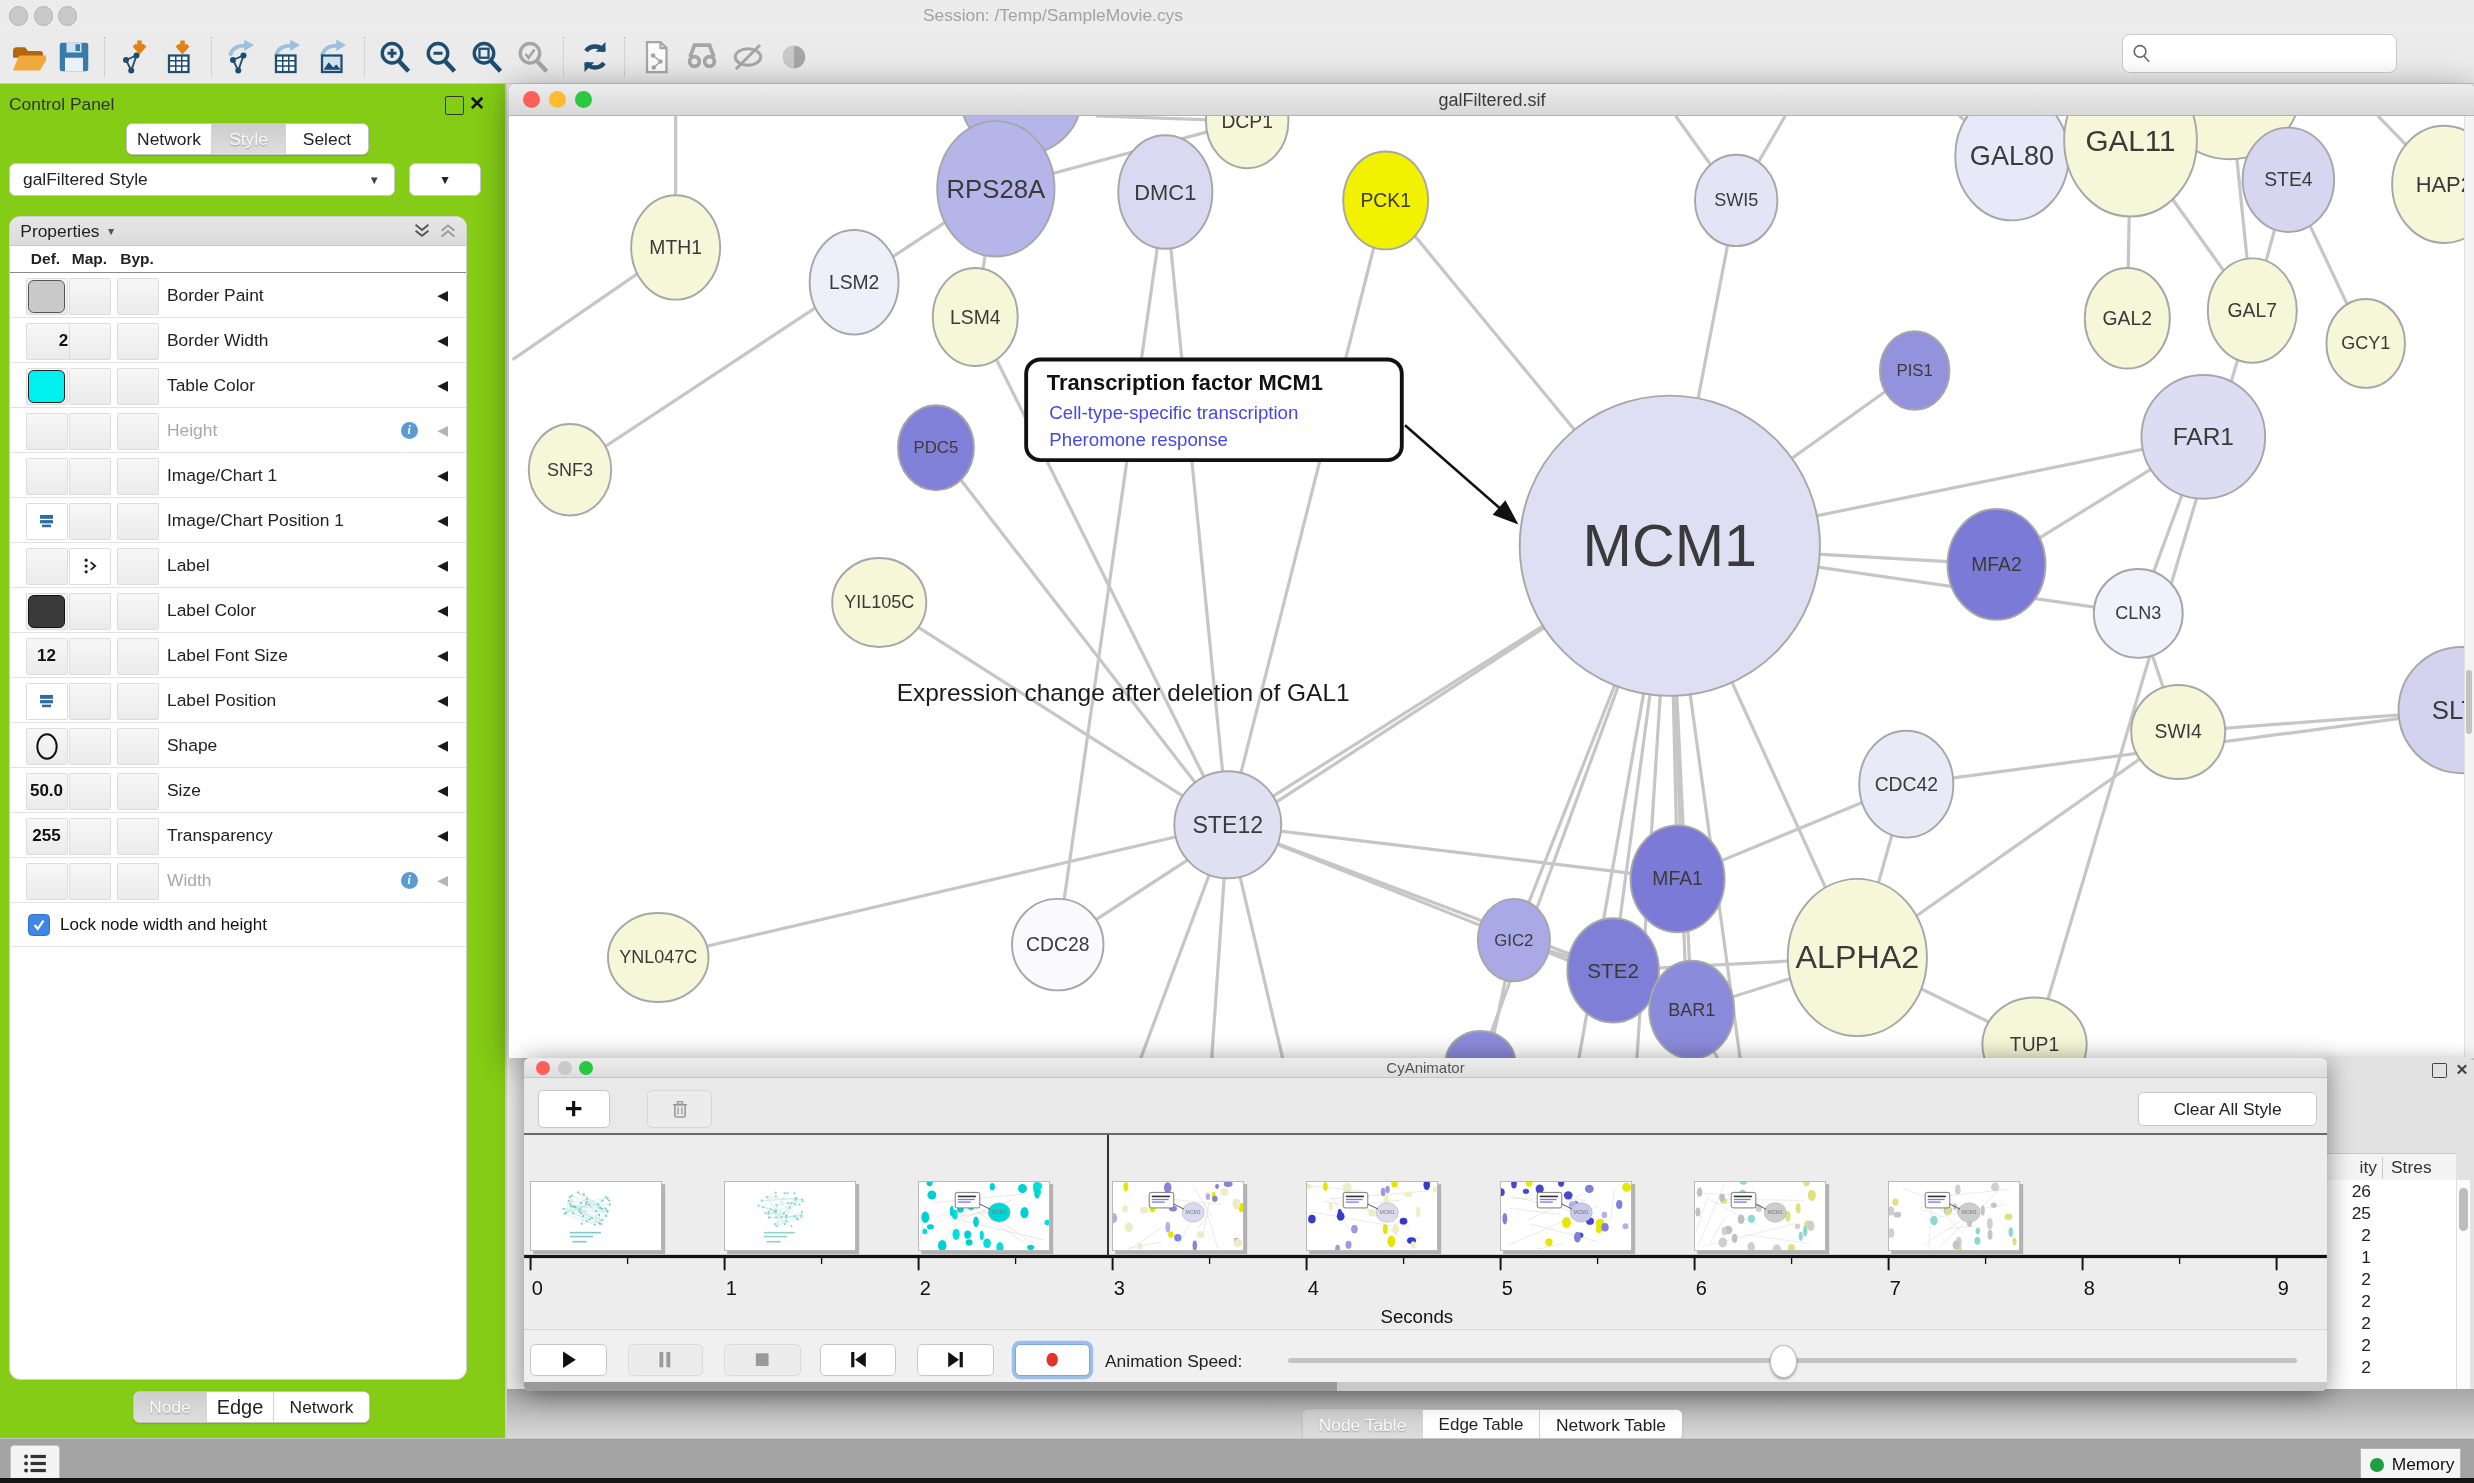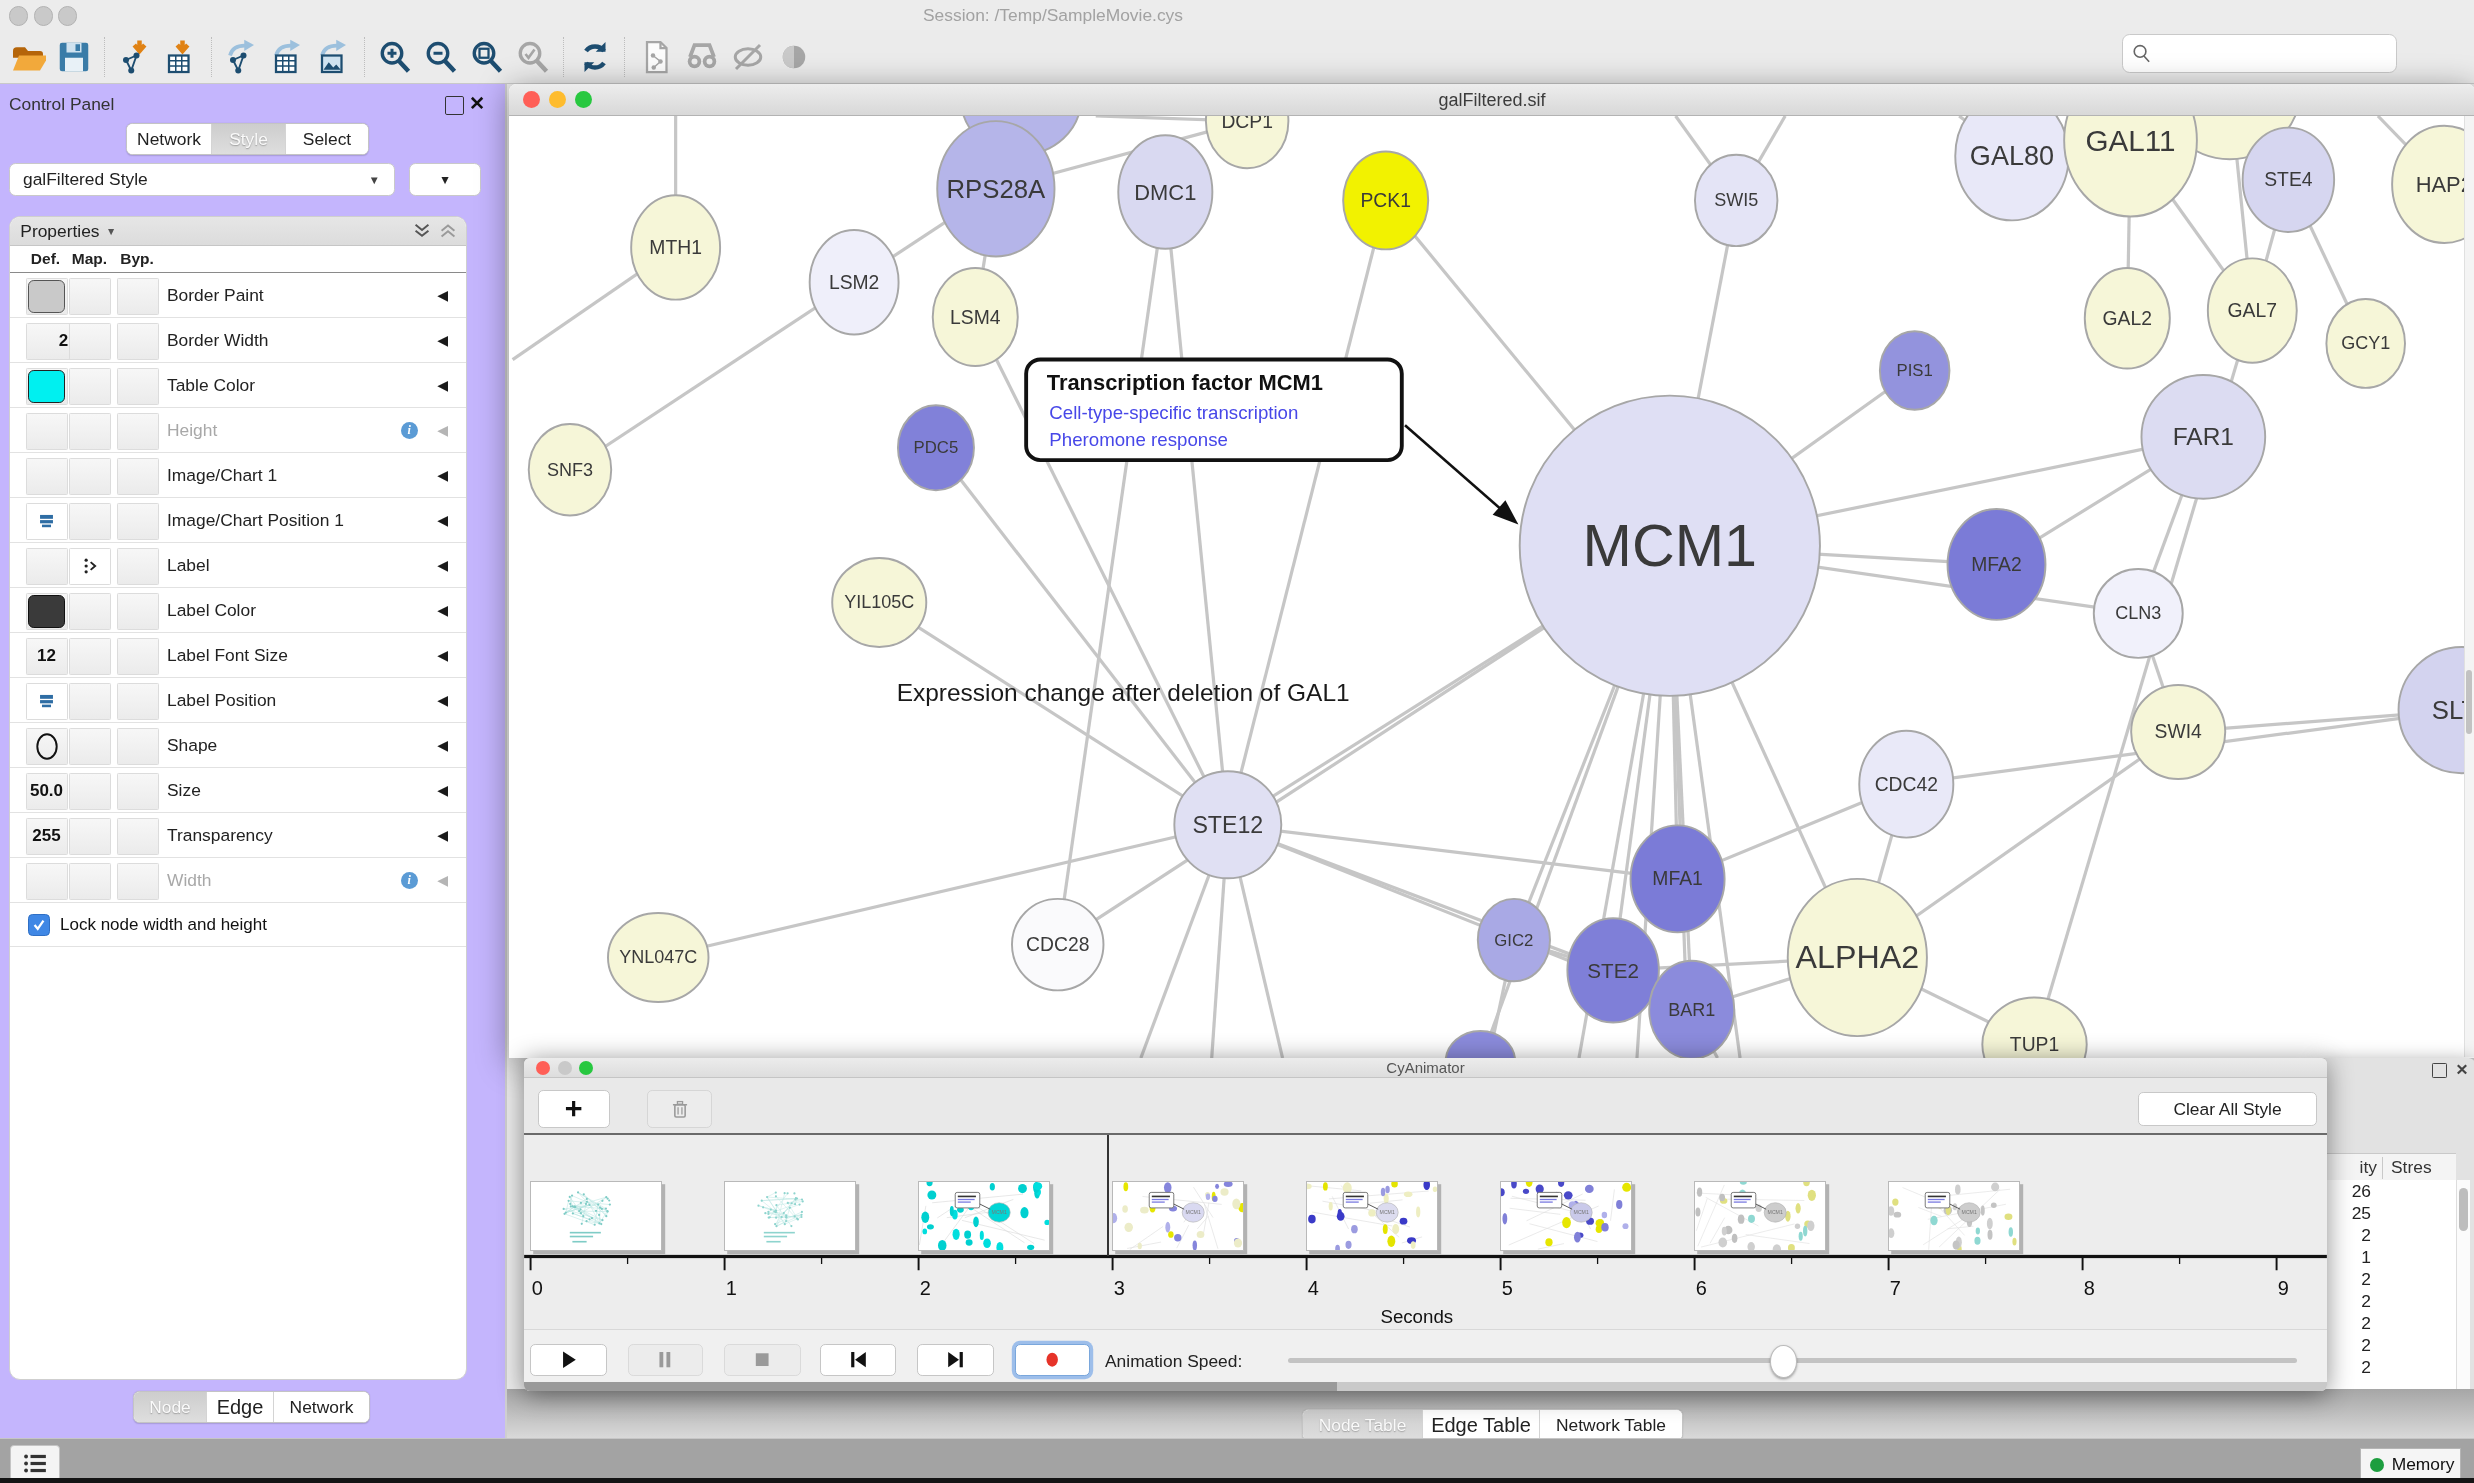--- a/index.html
+++ b/index.html
@@ -13,21 +13,21 @@
   .toolbar{left:0;top:30px;width:2475px;height:54px;background:#ebebeb;border-bottom:1.3px solid #c9c9c9;
            display:flex;align-items:center;padding-left:5.2px;box-sizing:border-box;}
   .tbtn{width:46px;height:46px;display:flex;align-items:center;justify-content:center;flex:0 0 auto;}
   .tsep{width:1.3px;height:40px;border-left:1.3px dotted #bdbdbd;margin:0 6.4px;flex:0 0 auto;}
   .search-wrap{left:2122px;top:34px;width:273px;height:37px;background:#fff;border:1.3px solid #c9c9c9;
                border-radius:7.7px;display:flex;align-items:center;}
   .search-wrap svg{margin:0 5.2px 0 7.7px;}
   .search-wrap input{border:none;outline:none;font-size:17px;flex:1;background:transparent;
                      font-family:"Liberation Sans",sans-serif;}
   
-  .control-panel{left:0;top:84px;width:507px;height:1355px;background:#c4b5fd;border-right:2.6px solid #cfcfcf;box-sizing:border-box;}
+  .control-panel{left:0;top:84px;width:507px;height:1355px;background:#84cc16;border-right:2.6px solid #cfcfcf;box-sizing:border-box;}
   .cp-title{left:9px;top:10.3px;font-size:17.4px;color:#333;}
   .cp-float{left:445px;top:11.6px;width:17px;height:17px;border:1.9px solid #333;border-radius:1.9px;}
   .cp-close{left:469px;top:7.7px;font-size:19.3px;font-weight:bold;color:#111;}
   .seg{position:absolute;display:flex;border:0.6px solid #c4c4c4;border-radius:6.4px;overflow:hidden;
        background:#fff;box-shadow:0 0.6px 1.3px rgba(0,0,0,.15);}
   .seg .s{display:flex;align-items:center;justify-content:center;font-size:17.4px;color:#222;
           border-left:0.6px solid #d4d4d4;background:#fff;cursor:default;}
   .seg .s:first-child{border-left:none;}
   .seg .s.sel{background:linear-gradient(#cdcdcd,#dedede);color:#fafafa;text-shadow:0 0.6px 1.3px #9a9a9a;}
   .style-select{left:9px;top:79px;width:384px;height:31px;background:#fff;border:1.3px solid #c9c9c9;border-radius:6.4px;
@@ -742,21 +742,21 @@
         </div>
       </div>
     <div class="tp-scroll">
         <div class="tp-sthumb"></div>
       </div>
   </div>
 
   <div class="abs tabs-strip">
     <div class="seg" style="left:795px;top:20px;height:30px;">
         <div class="s sel" style="width: 119px; font-size: 17.4px;">Node Table</div>
-        <div class="s" style="width: 116px; font-size: 20px;">Edge Table</div>
+        <div class="s" style="width: 116px; font-size: 17px;">Edge Table</div>
         <div class="s" style="width: 142px; font-size: 17.4px;">Network Table</div>
       </div>
   </div>
 
   <div class="abs cyan">
     <div class="cyan-titlebar">
       <div class="tl" style="left:11.6px;top:2.6px;width:14px;height:14px;background:#ff5f57;"></div>
       <div class="tl" style="left:34px;top:2.6px;width:14px;height:14px;background:#c9c9c9;"></div>
       <div class="tl" style="left:55px;top:2.6px;width:14px;height:14px;background:#28c840;"></div>
       <div class="cyan-title">CyAnimator</div>

